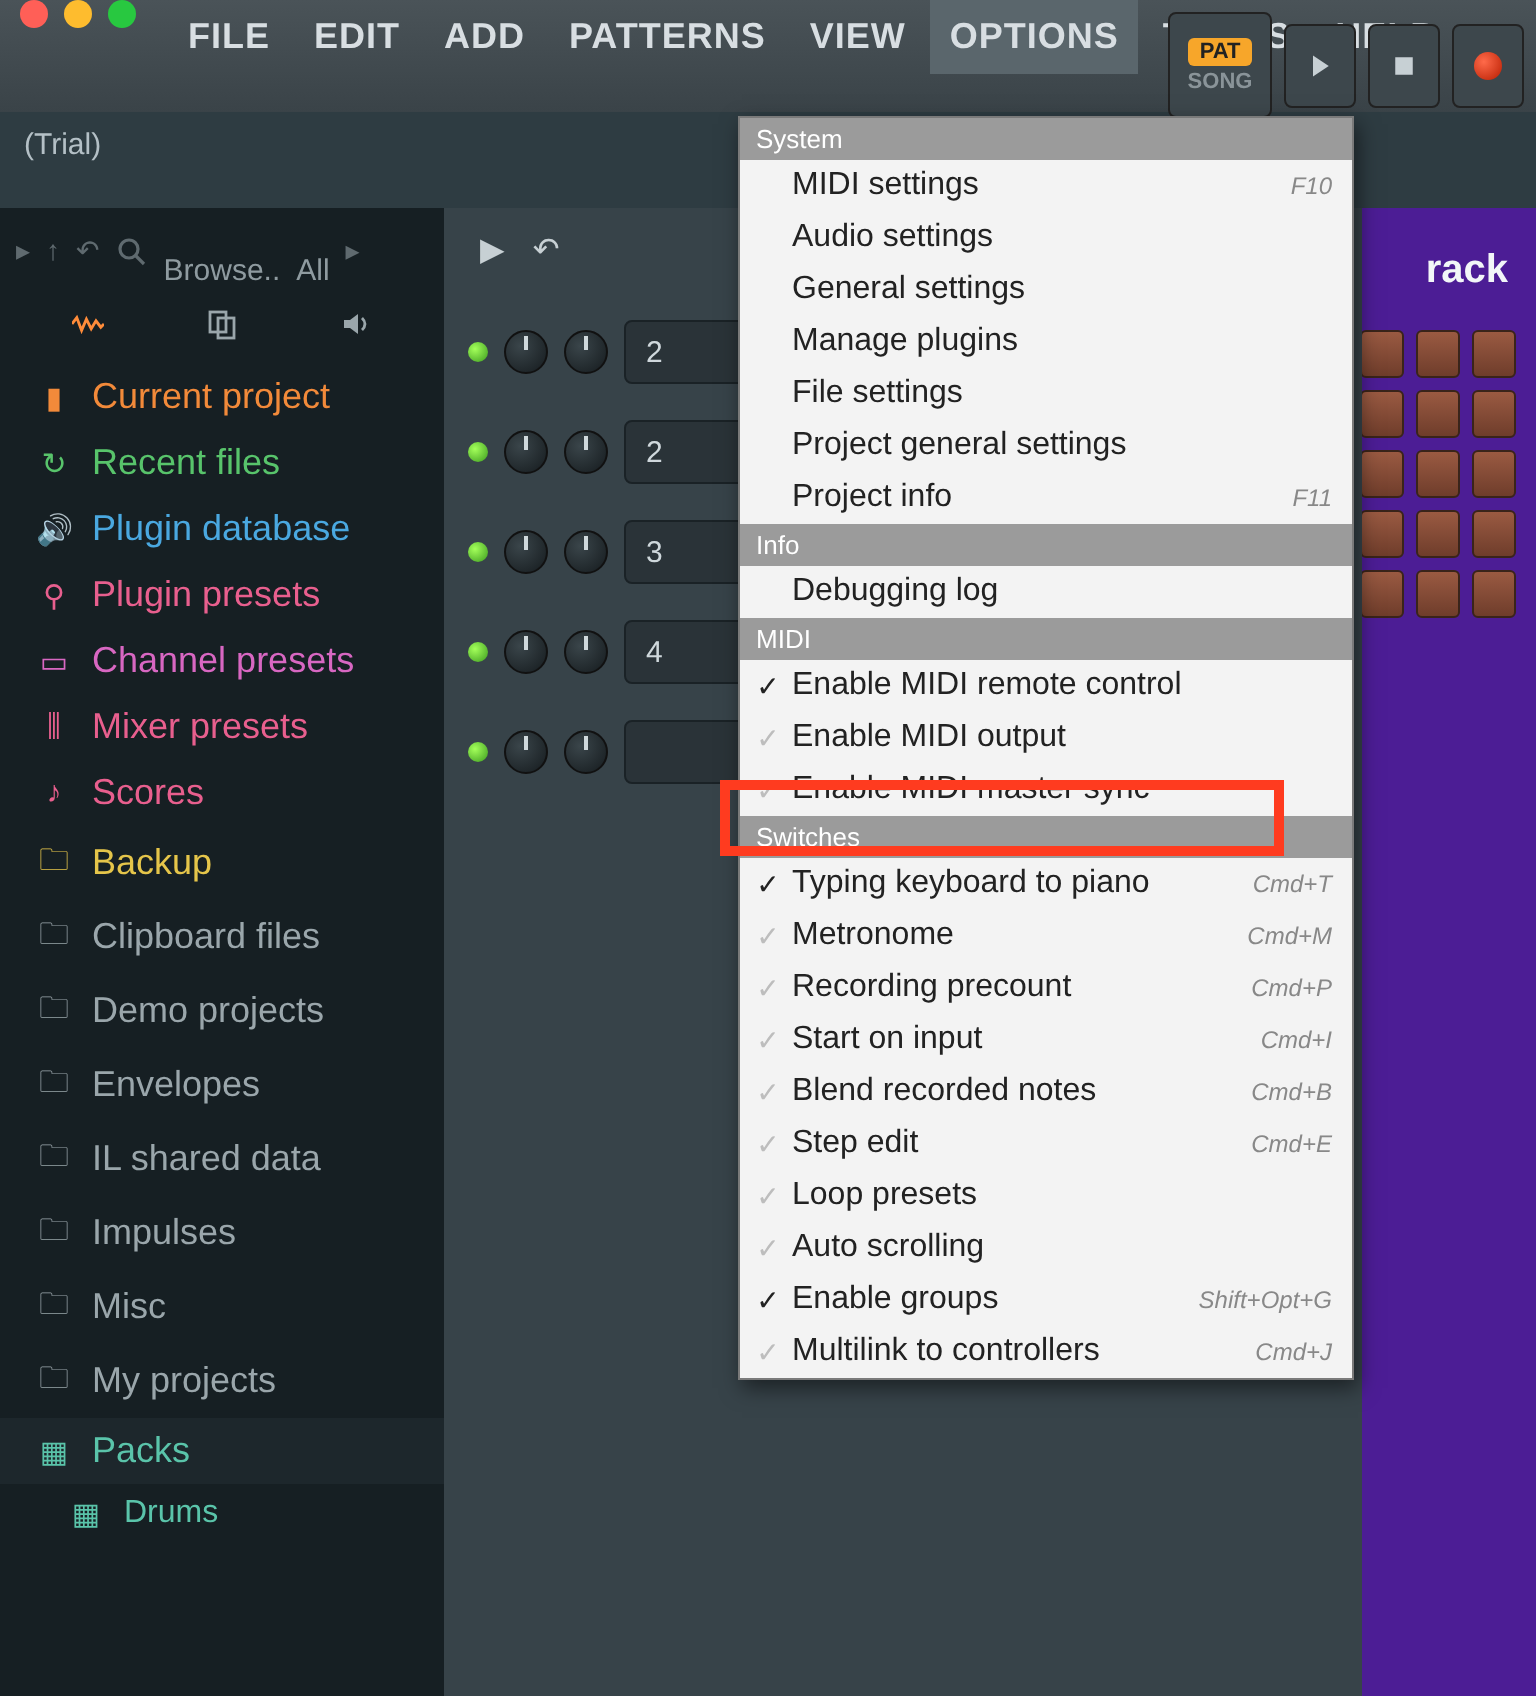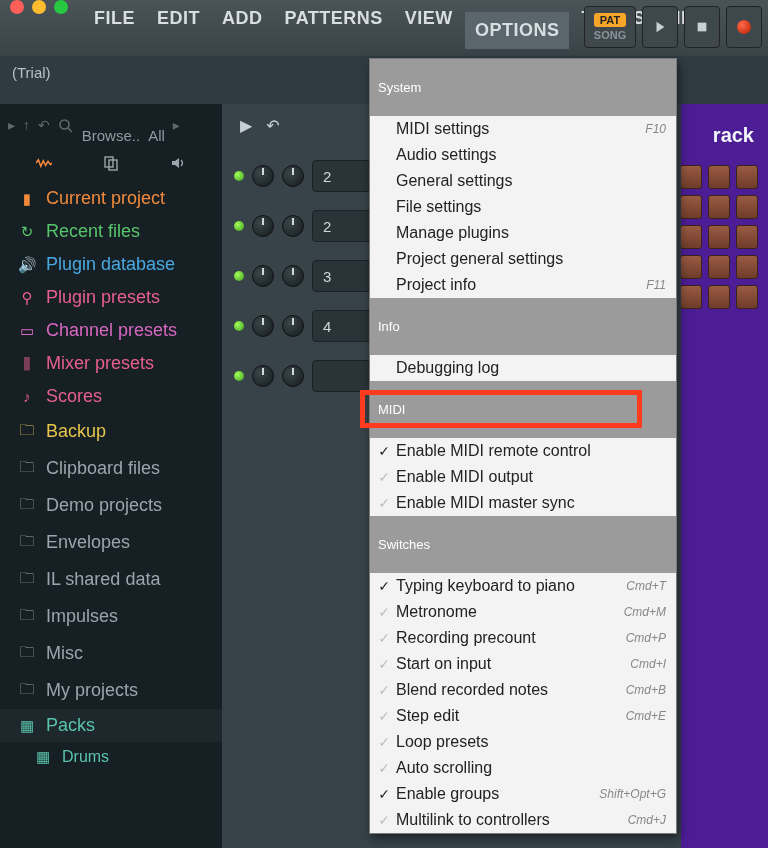--- a/index.html
+++ b/index.html
@@ -8,24 +8,24 @@
 
 .titlebar { height: 56px; background: linear-gradient(#4a5358, #3a4348); display: flex; align-items: flex-start; padding: 0 10px; position: relative; }
 .traffic { display: flex; gap: 8px; margin-right: 16px; }
 .tlight { width: 14px; height: 14px; border-radius: 50%; }
 .tl-r { background: #ff5f57; }
 .tl-y { background: #febc2e; }
 .tl-g { background: #28c840; }
 
 .menubar { display: flex; gap: 2px; }
 .menuitem { color: #d8dee2; font-size: 18px; font-weight: 600; padding: 8px 10px; letter-spacing: 0.5px; cursor: pointer; }
-.menuitem.active { background: #5a666c; margin-top: 12px; }
+.menuitem.active { background: #5a666c; }
 
 .right-ctrls { position: absolute; right: 6px; top: 6px; display: flex; gap: 6px; align-items: center; }
-.patsong { width: 52px; height: 42px; background: #3d474c; border: 1px solid #222; border-radius: 4px; display: flex; flex-direction: column; align-items: center; justify-content: center; }
+.patsong { width: 52px; height: 53px; background: #3d474c; border: 1px solid #222; border-radius: 4px; display: flex; flex-direction: column; align-items: center; justify-content: center; }
 .pat { background: #f7a62a; color: #222; font-size: 11px; font-weight: bold; padding: 1px 6px; border-radius: 3px; }
 .song { color: #8a9499; font-size: 11px; font-weight: bold; margin-top: 2px; }
 .tbtn { width: 36px; height: 42px; background: #3d474c; border: 1px solid #222; border-radius: 4px; display: flex; align-items: center; justify-content: center; color: #c7d0d4; }
 .tbtn svg { width: 14px; height: 14px; fill: #c7d0d4; }
 .recbtn .recdot { width: 14px; height: 14px; border-radius: 50%; background: radial-gradient(circle at 35% 35%, #ff6a4a, #b81d00); }
 
 
 .trialbar { height: 48px; background: #2e3c42; color: #b4c0c6; padding: 8px 12px; font-size: 15px; }
 
 
@@ -65,21 +65,21 @@
 .chanbtn { flex: 1; height: 32px; background: #2a3338; border: 1px solid #1a2226; border-radius: 4px; display: flex; align-items: center; padding: 0 10px; color: #cfd8dc; font-size: 15px; }
 
 
 .rack { width: 87px; background: #4c1d95; padding: 10px 6px; }
 .rackhdr { color: #f2f6f8; font-size: 20px; font-weight: 600; text-align: right; padding: 10px 8px 18px 0; }
 .padgrid { display: grid; grid-template-columns: repeat(3, 22px); gap: 6px 6px; justify-content: end; padding-right: 4px; }
 .pad { width: 22px; height: 24px; background: linear-gradient(#9a5a42, #6f3d2b); border: 1px solid #3a241a; border-radius: 3px; }
 
 
 .dropdown { position: absolute; left: 369px; top: 58px; width: 308px; background: #f3f3f3; border: 1px solid #7a7a7a; box-shadow: 2px 4px 10px rgba(0,0,0,0.5); z-index: 50; }
-.ddsection { background: #9b9b9b; color: #fff; font-size: 13px; padding: 21px 8px; font-weight: 500; }
+.ddsection { background: #9b9b9b; color: #fff; font-size: 13px; padding: 3px 8px; font-weight: 500; }
 .dditem { display: flex; align-items: center; padding: 4px 10px 4px 26px; font-size: 16px; color: #222; position: relative; cursor: pointer; }
 .dditem .chk { position: absolute; left: 6px; top: 5px; font-size: 14px; width: 16px; text-align: center; }
 .dditem .chk.off { color: #bdbdbd; }
 .dditem .chk.on { color: #222; }
 .dditem .shortcut { margin-left: auto; color: #888; font-style: italic; font-size: 12px; }
 
 .highlight-box { position: absolute; border: 5px solid #ff3b1f; pointer-events: none; z-index: 60; }
 
 
 .svgicon { width: 16px; height: 16px; fill: currentColor; display: inline-block; vertical-align: middle; }
@@ -304,24 +304,24 @@
       <span>MIDI settings</span>
       <span class="shortcut">F10</span>
     </div>
   <div class="dditem">
       <span>Audio settings</span>
     </div>
   <div class="dditem">
       <span>General settings</span>
     </div>
   <div class="dditem">
+      <span>Manage plugins</span>
+    </div>
+  <div class="dditem">
       <span>File settings</span>
-    </div>
-  <div class="dditem">
-      <span>Manage plugins</span>
     </div>
 
   <div class="dditem">
       <span>Project general settings</span>
     </div>
   <div class="dditem">
       <span>Project info</span>
       <span class="shortcut">F11</span>
     </div>
 

